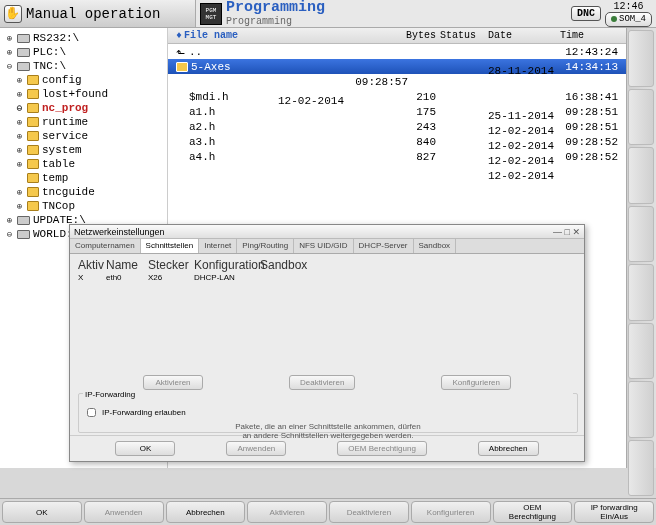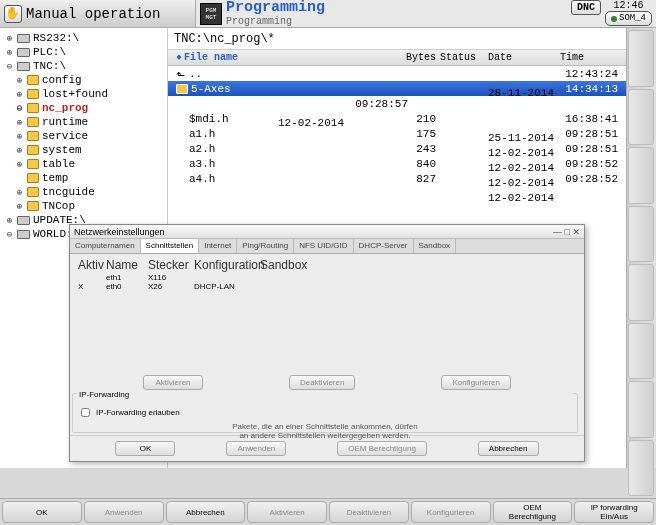--- a/index.html
+++ b/index.html
@@ -66,21 +66,21 @@
     font-weight: bold;
     line-height: 14px;
   }
   .prog-sub {
     font-size: 10px;
     color: #666;
     font-family: inherit;
   }
   .header-right {
     display: flex;
-    align-items: flex-start;
+    align-items: center;
     gap: 4px;
     padding: 0 4px;
     font-size: 10px;
   }
   .dnc-badge {
     border: 1px solid #555;
     background: linear-gradient(#fff,#ddd);
     border-radius: 3px;
     padding: 1px 5px;
     font-weight: bold;
@@ -281,21 +281,21 @@
     background: linear-gradient(#f8f8f8,#ddd);
     border: 1px solid #aaa;
     border-radius: 3px;
     color: #888;
     min-width: 60px;
     text-align:center;
   }
   .dlg-btn.enabled { color:#000; }
   .ip-section {
     position:absolute;
-    bottom: 2px; left:2px; right:6px;
+    bottom: 2px; left:8px; right:6px;
     border: 1px solid #ccc;
     border-radius: 2px;
     padding: 2px 4px 4px 4px;
     font-size: 8px;
     background: #ececec;
     height: 40px;
   }
   .ip-section legend { font-size: 8px; background:#ececec; padding: 0 2px; position:relative; top:-6px;}
   .ip-check { display:flex; align-items:center; gap:3px; }
   .ip-check input { width:9px; height:9px;}
@@ -459,23 +459,20 @@
           <span>UPDATE:\</span>
         </div>
         <div class="tree-row depth0">
           <span class="exp">⊖</span>
           <span class="drive-icon"></span>
           <span>WORLD:\</span>
         </div>
       </div>
   </div>
   <div class="center-pane">
-    <div class="path-bar">
-      <span>TNC:\nc_prog\*</span>
-    </div>
     <div class="file-header">
       <span class="col-name">
         <span class="sort-arrow">♦</span>
         <span>File name</span>
       </span>
       <span class="col-bytes">Bytes</span>
       <span class="col-status">Status</span>
       <span class="col-date">Date</span>
       <span class="col-time">Time</span>
     </div>
@@ -589,27 +586,20 @@
   <div class="dlg-body">
     <div class="iface-header" id="iface-header">
         <span>Aktiv</span>
         <span>Name</span>
         <span>Stecker</span>
         <span>Konfiguration</span>
         <span>Sandbox</span>
       </div>
     <div id="iface-rows">
         <div class="iface-row">
-          <span></span>
-          <span>eth1</span>
-          <span>X116</span>
-          <span></span>
-          <span></span>
-        </div>
-        <div class="iface-row">
           <span>X</span>
           <span>eth0</span>
           <span>X26</span>
           <span>DHCP-LAN</span>
           <span></span>
         </div>
       </div>
     <div class="mid-btns" id="mid-btns">
         <div class="dlg-btn">Aktivieren</div>
         <div class="dlg-btn">Deaktivieren</div>

